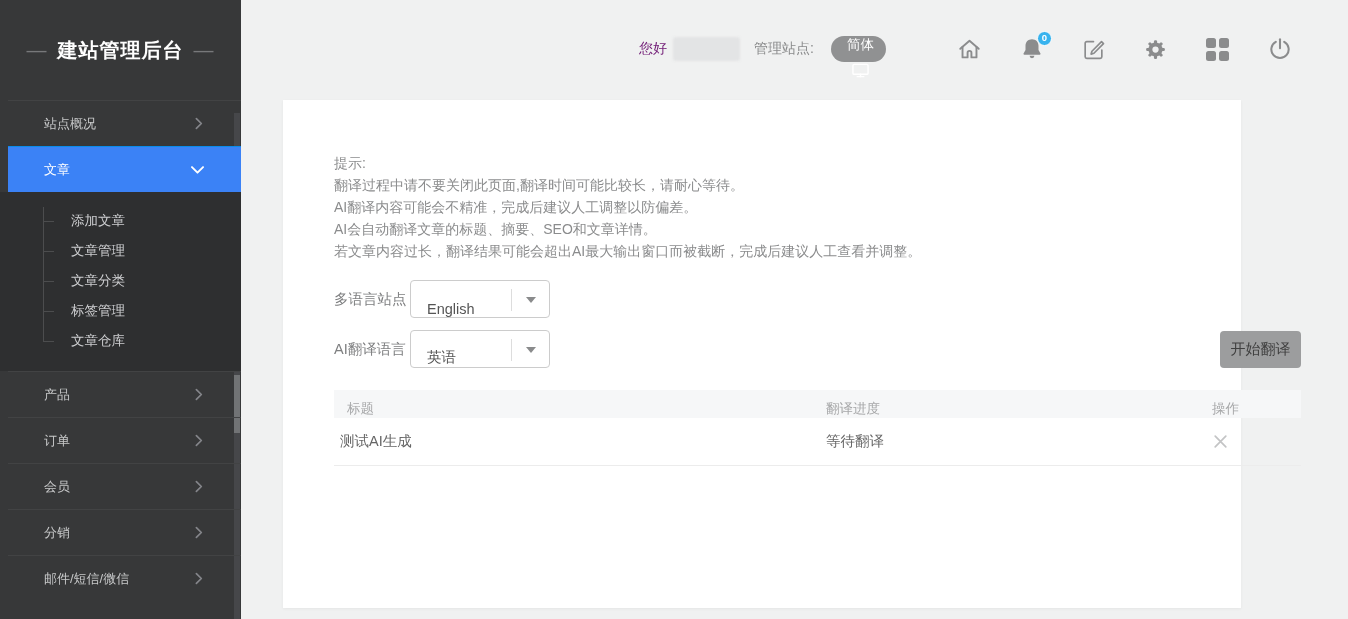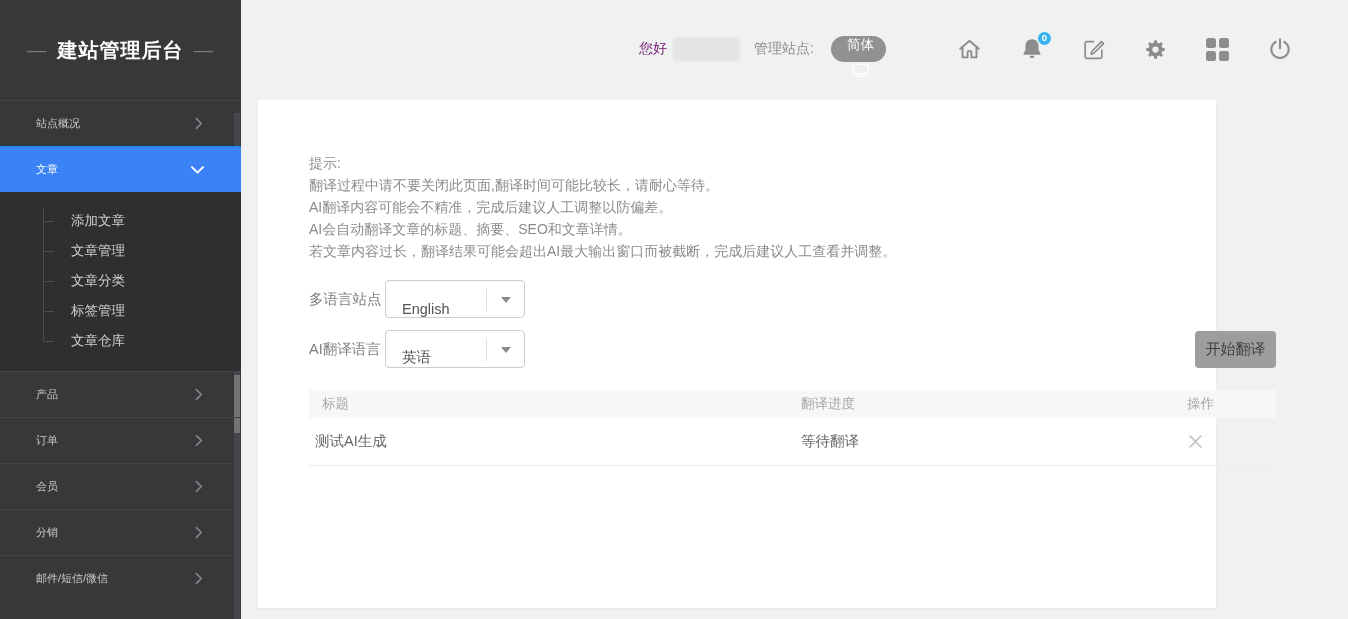--- a/index.html
+++ b/index.html
@@ -8,21 +8,21 @@
 
   
   .sidebar { position:absolute; left:0; top:0; width:241px; height:619px; background:#373839; overflow:hidden; }
   .logo { height:100px; display:flex; align-items:center; justify-content:center; gap:10px;
           color:#fff; font-size:20px; font-weight:bold; letter-spacing:1px; }
   .logo .dash { color:#77787a; font-weight:normal; }
   .scroll-track { position:absolute; right:1px; top:113px; bottom:0; width:6px; background:#46474a; }
   .scroll-thumb { position:absolute; right:1px; top:375px; width:6px; height:58px; background:#717375; }
   .nav { position:relative; }
   .side-item { position:relative; z-index:2; height:46px; display:flex; align-items:center; justify-content:space-between;
-               padding:0 34px 0 36px; color:#c8c9ca; font-size:11px; border-top:1px solid #424344; cursor:pointer; }
+               padding:0 34px 0 36px; color:#c8c9ca; font-size:13px; border-top:1px solid #424344; cursor:pointer;margin-left:8px; }
   .side-item.active { background:#3b82f6; color:#fff; border-top-color:#0a8ce9; }
   .side-item .chev { display:flex; align-items:center; }
   .submenu { position:relative; background:#2e2f30; padding:14px 0 15px; }
   .submenu::before { content:''; position:absolute; left:43px; top:15px; height:135px; border-left:1px solid #4c4d4e; }
   .sub-item { position:relative; height:30px; line-height:30px; padding-left:71px;
               font-size:13.5px; color:#cdced0; cursor:pointer; }
   .sub-item::before { content:''; position:absolute; left:43px; top:50%; width:11px; border-top:1px solid #4c4d4e; }
 
   
   .topbar { position:absolute; left:241px; right:0; top:0; height:98px;
@@ -34,37 +34,37 @@
                display:flex; align-items:center; gap:8px; color:#fff; font-size:13.5px; cursor:pointer; margin-right:35px;flex-direction:column; }
   .icon-btn { width:27px; height:27px; margin-left:35px; background:none; border:none; padding:0;
               display:flex; align-items:center; justify-content:center; cursor:pointer; position:relative; }
   .badge { position:absolute; top:-5px; right:-7px; min-width:15px; height:15px; border-radius:8px;
            background:#38b3ee; border:1.5px solid #fdfdfd; color:#fff; font-size:9.5px; font-weight:bold;
            display:flex; align-items:center; justify-content:center; line-height:1; }
   .grid-icon { display:grid; grid-template-columns:10px 10px; grid-template-rows:10px 10px; gap:3px; }
   .grid-icon span { background:#8b8c8d; border-radius:2.5px; }
 
   
-  .card { position:absolute; left:258px; top:100px; width:958px; height:508px; background:#fff;
+  .card { position:absolute; left:283px; top:100px; width:958px; height:508px; background:#fff;
           box-shadow:0 1px 3px rgba(0,0,0,0.05); }
   .tips { position:absolute; left:51px; top:52px; font-size:14px; line-height:22px; color:#8b8c8d; }
   .field-row { position:absolute; left:51px; display:flex; align-items:center; }
   .field-row.r1 { top:180px; } .field-row.r2 { top:230px; }
   .field-label { width:76px; color:#7e7f80; font-size:14.5px; }
   .select-box { position:relative; width:140px; height:38px; border:1px solid #ccc; border-radius:4px;
                 background:#fff; display:flex; align-items:flex-end; padding-left:16px;
                 font-size:14.5px; color:#555; cursor:pointer; }
   .select-box .divider { position:absolute; right:37px; top:8px; height:22px; border-left:1px solid #ddd; }
   .select-box .caret { position:absolute; right:13px; top:16px; width:0; height:0;
                        border-left:5px solid transparent; border-right:5px solid transparent; border-top:6px solid #8a8b8c; }
   .start-btn { position:absolute; left:937px; top:231px; width:81px; height:37px; background:#9c9d9e;
                color:#404040; font-size:15px; border:none; border-radius:4px; cursor:pointer;
                font-family:inherit; }
   .tbl { position:absolute; left:51px; top:290px; width:967px; }
-  .tbl-header { display:flex; height:28px; align-items:center; background:#f6f7f8; color:#a6a7a8; font-size:13.5px; }
+  .tbl-header { display:flex; height:28px; align-items:flex-end; background:#f6f7f8; color:#a6a7a8; font-size:13.5px; }
   .tbl-row { display:flex; height:48px; align-items:center; border-bottom:1px solid #ececec; color:#666; font-size:14.5px; }
   .c1 { width:492px; padding-left:13px; } .tbl-row .c1 { padding-left:6px; }
   .c2 { width:386px; } .c3 { width:89px; }
   .x-btn { background:none; border:none; padding:0; cursor:pointer; display:flex; align-items:center; }
 </style>
 </head>
 <body>
 
 <aside class="sidebar">
   <div class="logo">

